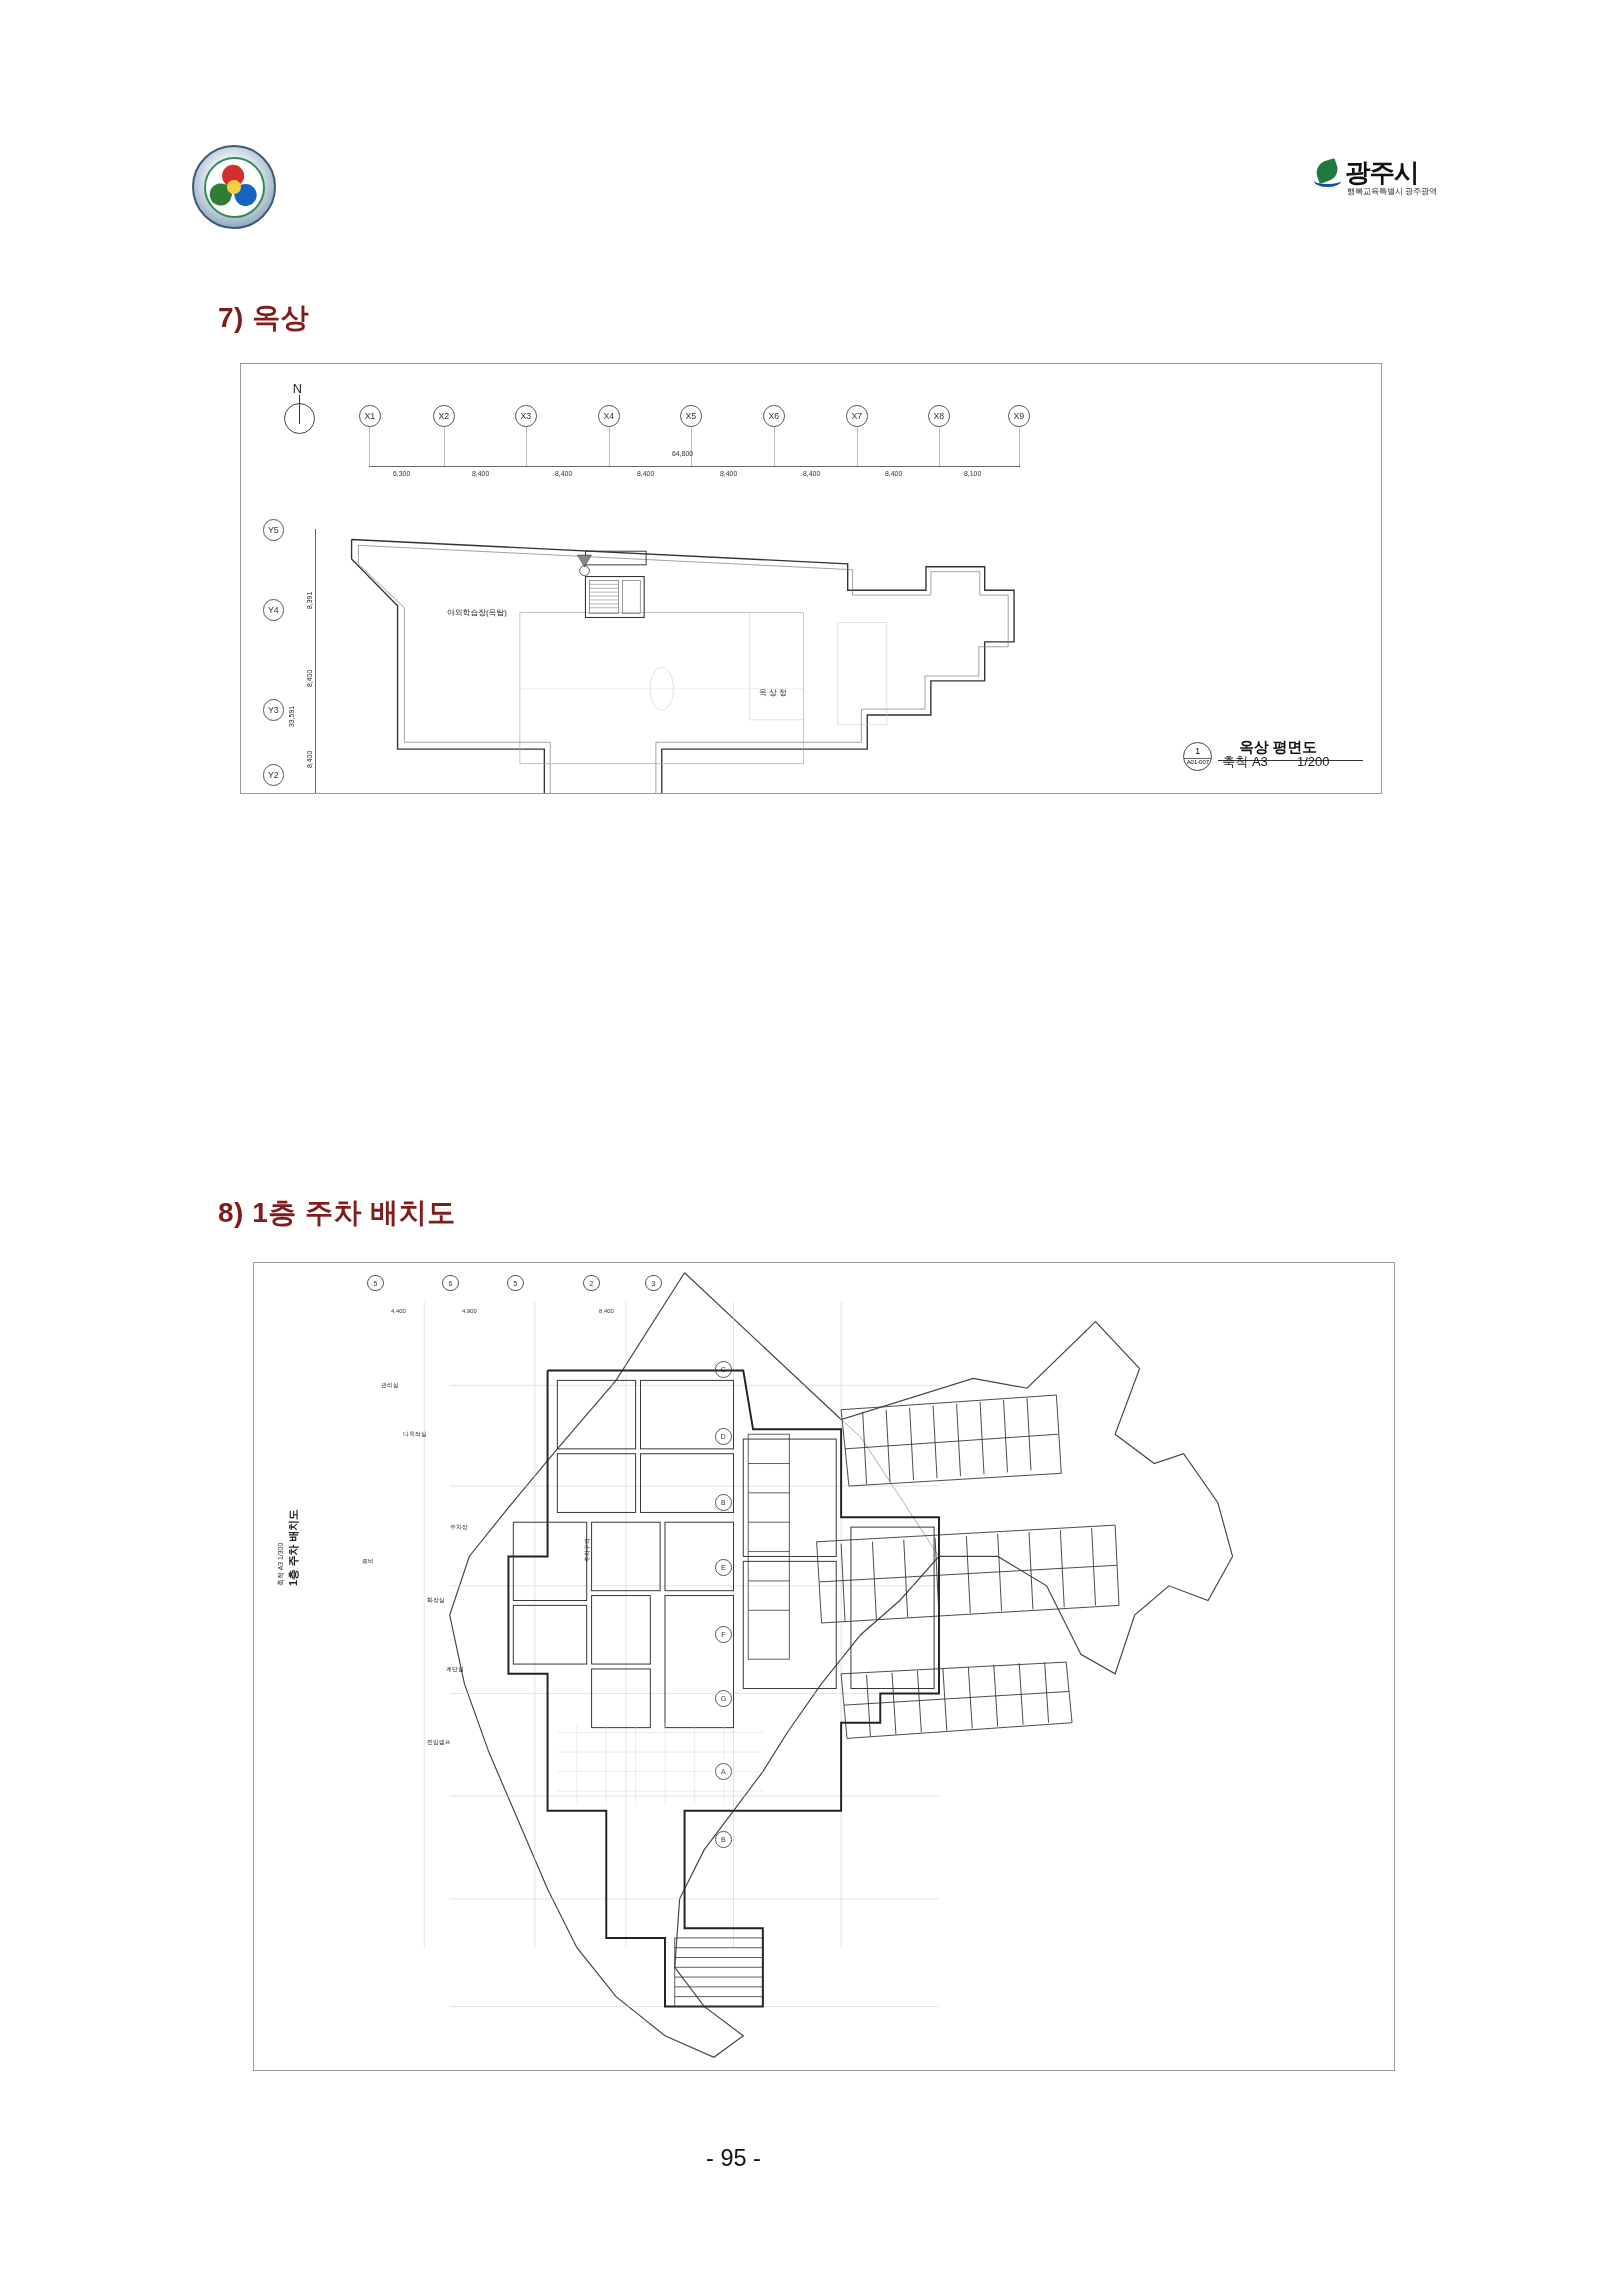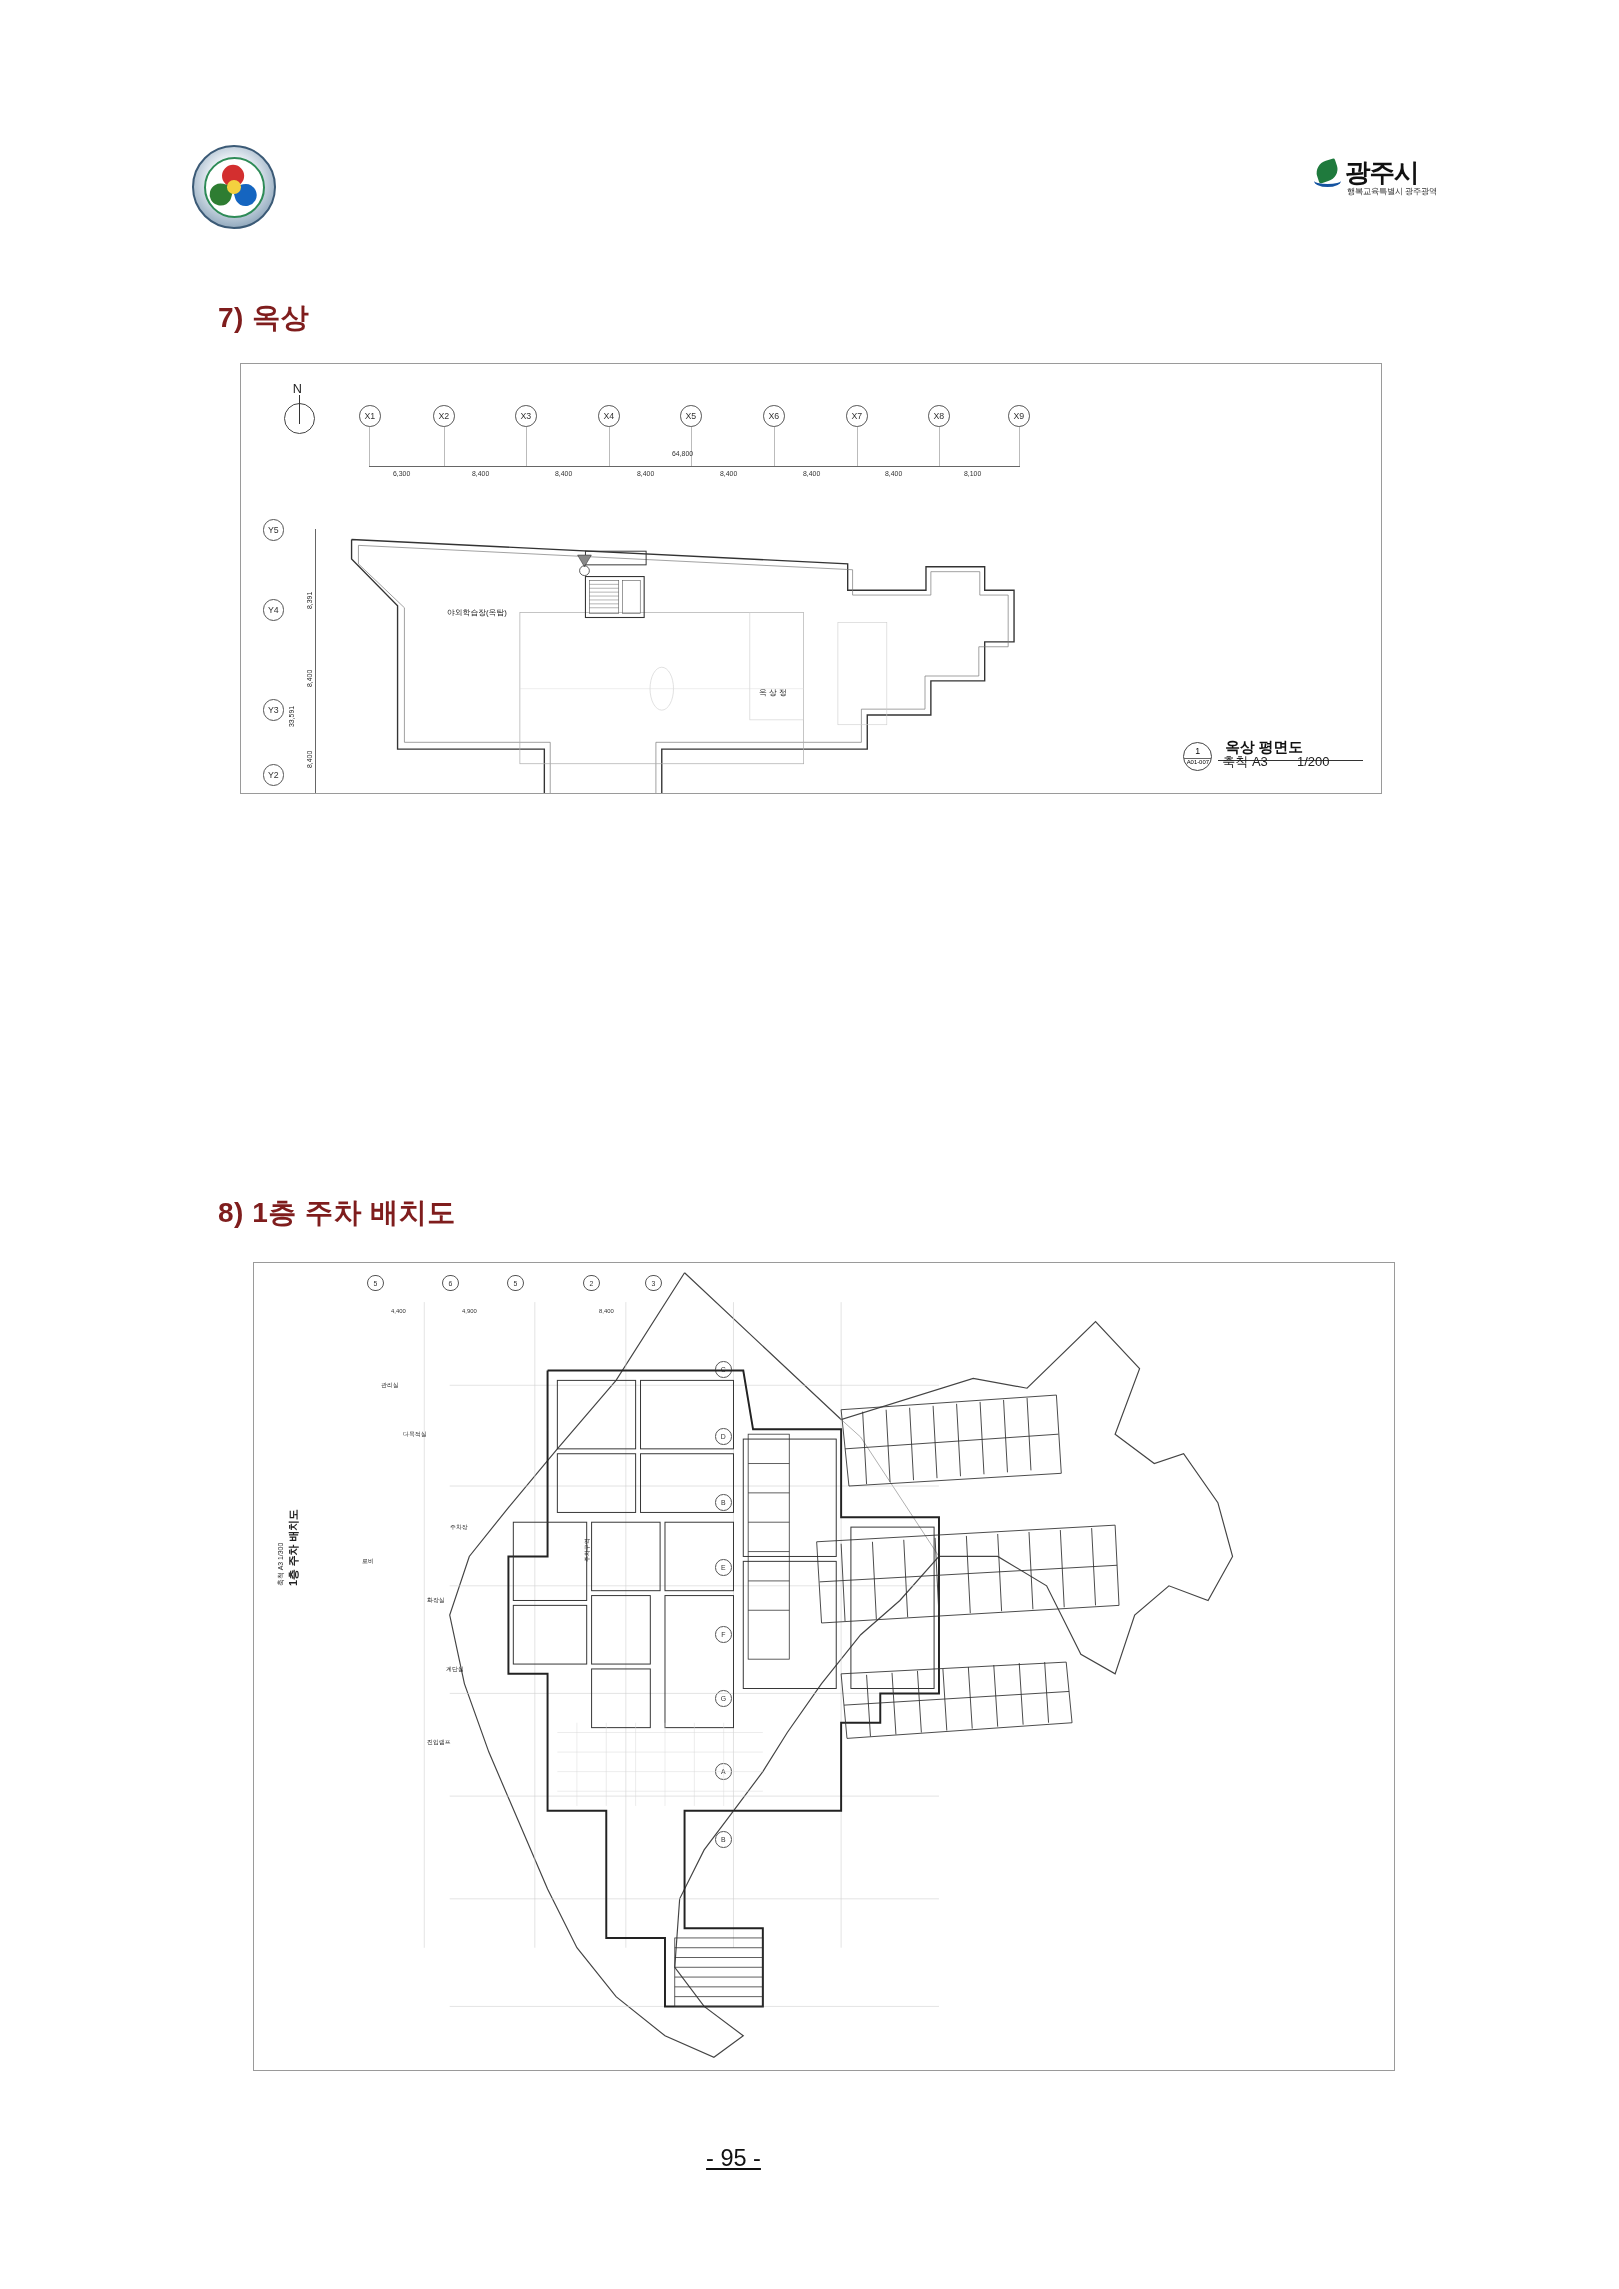--- a/index.html
+++ b/index.html
@@ -142,21 +142,20 @@
 
   
   .page-number {
     position: absolute;
     left: 0;
     top: 2145px;
     width: 1467px;
     text-align: center;
     font-size: 23.5px;
     color: #111;
-    text-decoration: underline;
   }
 
   
   .dwg { position: absolute; left: 0; top: 0; width: 100%; height: 100%; }
   .grid-bubble {
     position: absolute;
     width: 21.6px; height: 21.6px;
     border: 1px solid #555;
     border-radius: 50%;
     font-size: 8.8px;
@@ -210,21 +209,21 @@
   .title-block .num-circle {
     position: absolute; left: 0; top: 5.9px;
     width: 29px; height: 29px;
     border: 1px solid #444; border-radius: 50%;
     box-sizing: border-box;
     text-align: center;
   }
   .title-block .num-circle .n1 { font-size: 8.8px; line-height: 12.7px; display: block; padding-top: 2px; }
   .title-block .num-circle .n2 { font-size: 5.9px; line-height: 7.8px; display: block; border-top: 1px solid #666; }
   .title-block .tb-title {
-    position: absolute; left: 42px; top: 2px;
+    position: absolute; left: 56px; top: 2px;
     font-size: 14.7px; font-weight: bold; color: #111; white-space: nowrap;
   }
   .title-block .tb-underline {
     position: absolute; left: 35px; top: 23.5px; width: 145px; height: 1px; background: #333;
   }
   .title-block .tb-scale {
     position: absolute; left: 39px; top: 17px;
     font-size: 13px; color: #222; white-space: nowrap;
   }
   .title-block .tb-scale .sc2 { margin-left: 25.5px; }

